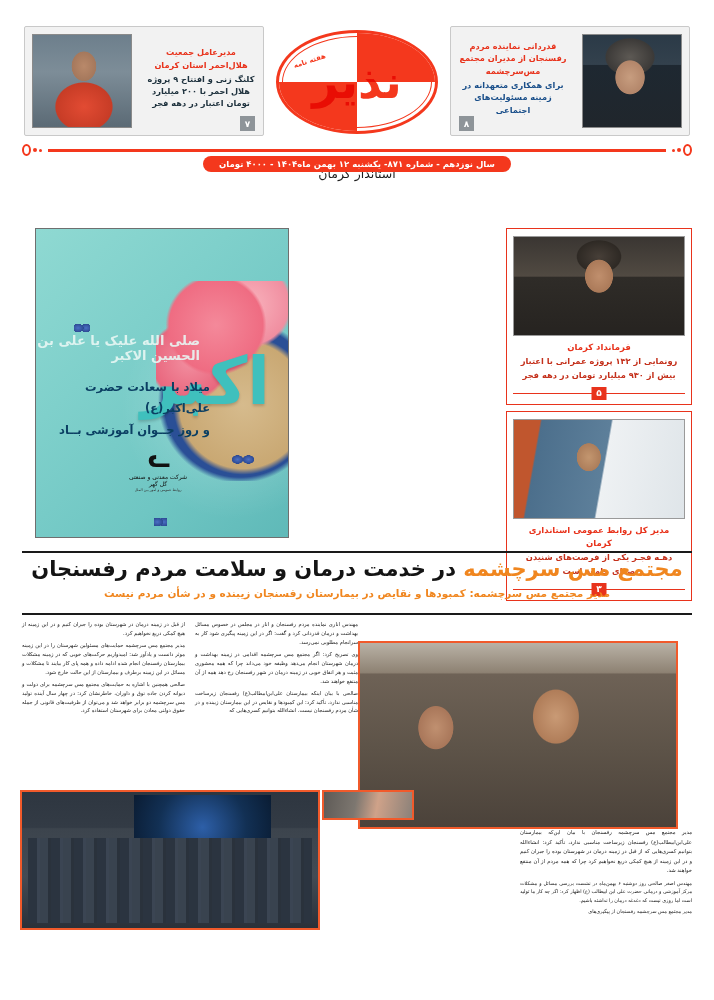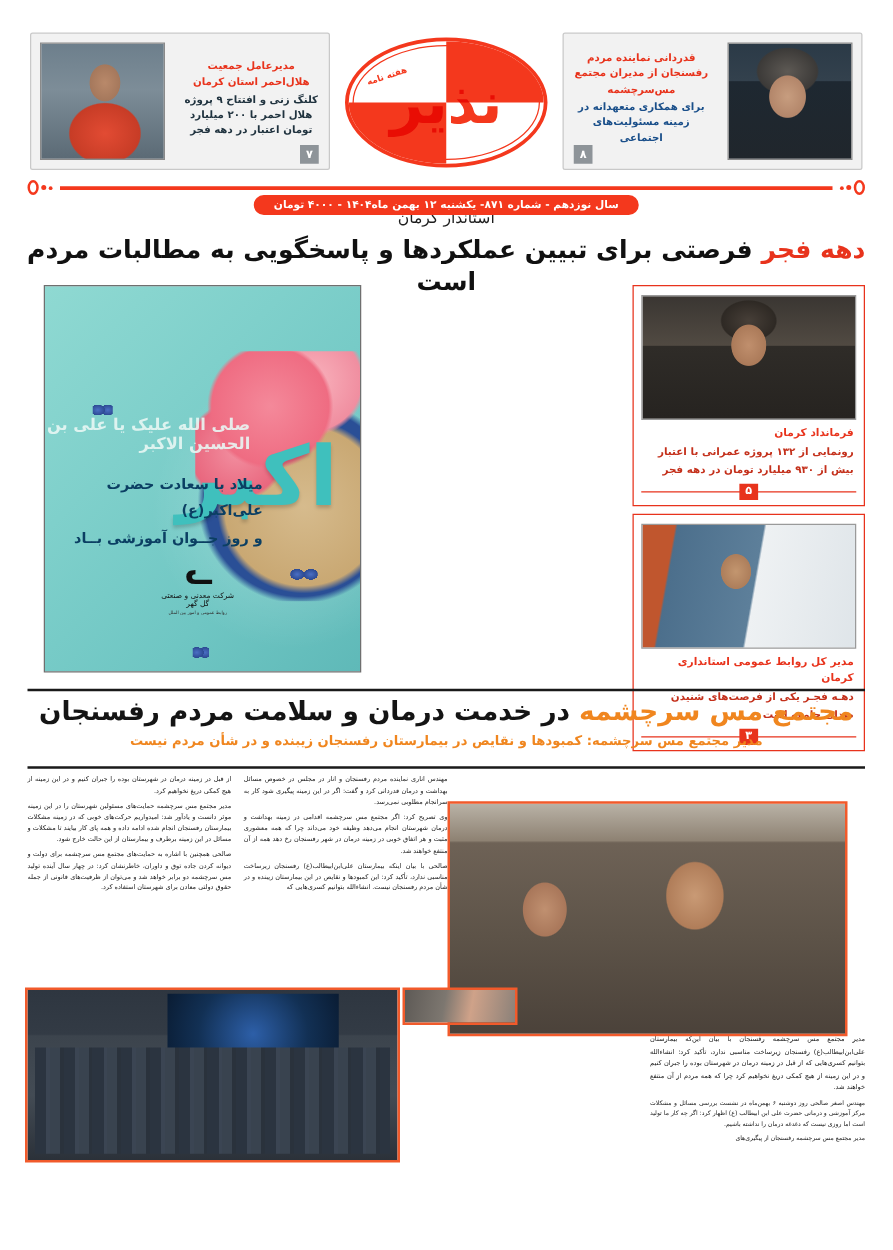--- a/index.html
+++ b/index.html
@@ -203,21 +203,21 @@
     background:
       radial-gradient(ellipse 22px 26px at 50% 40%, #c08f6d 0%, #ab7a59 62%, rgba(0,0,0,0) 65%),
       radial-gradient(ellipse 30px 22px at 50% 20%, #473f38 0%, #2e2924 72%, rgba(0,0,0,0) 76%),
       linear-gradient(#3a3632 0%, #514a42 40%, #2f2c28 41%, #262320 100%);
   }
   .side-photo.s2 {
     background:
       radial-gradient(ellipse 19px 22px at 44% 38%, #c3966f 0%, #ad7e5b 62%, rgba(0,0,0,0) 65%),
       linear-gradient(100deg, #c0562e 0%, #c0562e 14%, #4c6f8c 15%, #5d7f9a 52%, #eef1f3 53%, #dfe5e9 100%);
   }
-  .side-cap { padding: 5px 2px 2px; line-height: 1.55; }
+  .side-cap { text-align: center; padding: 5px 2px 2px; line-height: 1.55; }
   .side-kicker { color: #e8331c; font-size: 8.5px; font-weight: bold; }
   .side-text { color: #c4301b; font-size: 8.3px; font-weight: bold; margin-top: 1px; }
   .side-badge-wrap { position: relative; height: 13px; margin-top: 3px; }
   .side-badge-wrap .line {
     position: absolute; left: 0; right: 0; top: 6px; height: 1px; background: #e8331c;
   }
   .side-badge {
     position: absolute; left: 50%; transform: translateX(-50%); top: 0;
     background: #e8331c; color: #fff; font-size: 9px; font-weight: bold;
     width: 15px; height: 13px; display: flex; align-items: center; justify-content: center;
@@ -327,21 +327,20 @@
     <div class="cap r">
       <span class="dot sm"></span>
       <span class="dot"></span>
       <span class="ring"></span>
     </div>
     <div class="date-pill">سال نوزدهم - شماره ۸۷۱- یکشنبه ۱۲ بهمن ماه۱۴۰۴ -  ۴۰۰۰ تومان</div>
   </div>
 
   <div class="lead-head">
     <div class="lead-kicker">استاندار کرمان</div>
-    <div class="lead-title"><span class="hl">دهه فجر</span><span> فرصتی برای تبیین عملکردها و پاسخگویی به مطالبات مردم است</span></div>
   </div>
 
   <div class="poster">
     <div class="arcs">
       <div class="arc" style="left:-120px; top:-170px; width:330px; height:300px;"></div>
       <div class="arc" style="left:-110px; top:-150px; width:320px; height:290px;"></div>
       <div class="arc" style="left:-100px; top:-128px; width:310px; height:280px;"></div>
       <div class="arc" style="left:-88px; top:-106px; width:300px; height:272px;"></div>
       <div class="arc" style="left:-76px; top:-84px; width:292px; height:262px;"></div>
     </div>

